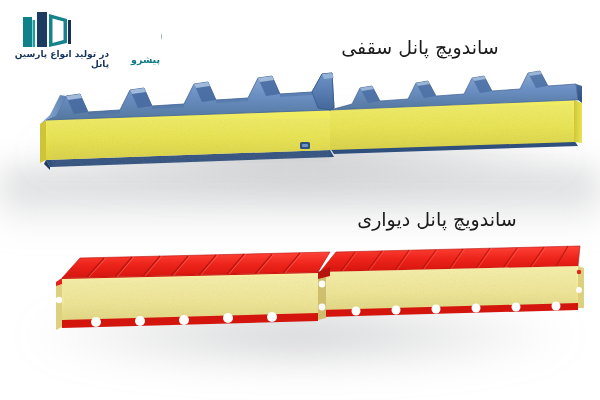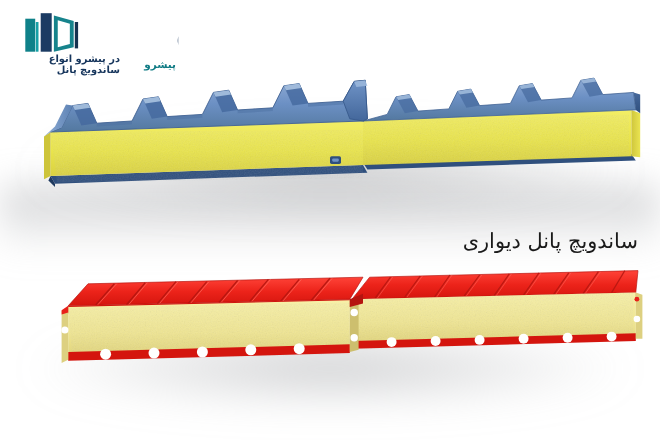--- a/index.html
+++ b/index.html
@@ -27,21 +27,21 @@
   .logo-tag .t1{color:#0f7b84;font-weight:bold;font-size:9.5px;letter-spacing:0px;margin-left:20px;}
   .logo-tag .t2{color:#16355c;font-weight:bold;font-size:9px;margin-right:2px;}
 
   
   .heading{
     position:absolute;direction:rtl;text-align:center;
     color:#1a1a1a;font-size:19px;font-weight:400;white-space:nowrap;
     font-family:"DejaVu Sans","Liberation Sans",sans-serif;
   }
   #heading-roof{right:20px;top:36px;width:320px;}
-  #heading-wall{right:20px;top:208px;width:320px;text-align:right;}
+  #heading-wall{right:3px;top:208px;width:320px;}
 
   
   .panel-svg{position:absolute;left:0;top:0;width:600px;height:400px;pointer-events:none;}
 </style>
 </head>
 <body>
 
 <div id="stage">
 
   <div class="bgshadow sh-mid"></div>
@@ -66,24 +66,25 @@
     </div>
 
     <div class="logo-wordmark">
       <svg width="86" height="40" viewBox="0 0 86 40" xmlns="http://www.w3.org/2000/svg">
         <text x="84" y="29" text-anchor="end" font-family="DejaVu Sans, Liberation Sans, sans-serif" font-size="25" font-weight="bold" fill="#16355c" direction="rtl">پارسین</text>
       </svg>
     </div>
 
     <div class="logo-tag">
       <span class="t1">پیشرو</span>
-      <span class="t2">در پیشرو انواع ساندویچ پانل</span>
+      <span class="t2">در تولید انواع پارسین پانل</span>
     </div>
   </div>
 
+  <div class="heading" id="heading-roof">ساندویچ پانل سقفی</div>
 
   <div class="heading" id="heading-wall">ساندویچ پانل دیواری</div>
 
   <svg class="panel-svg" viewBox="0 0 600 400" xmlns="http://www.w3.org/2000/svg">
     <defs>
 
       <linearGradient id="blueTop" x1="0" y1="0" x2="0" y2="1">
         <stop offset="0%" stop-color="#8eabd4"></stop>
         <stop offset="45%" stop-color="#6c90c4"></stop>
         <stop offset="100%" stop-color="#53789f"></stop>

